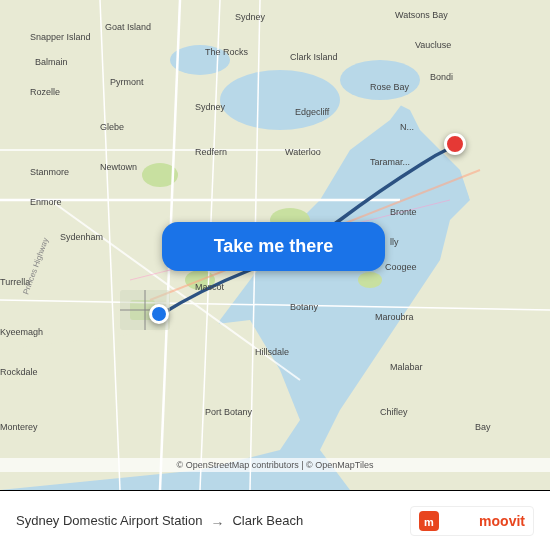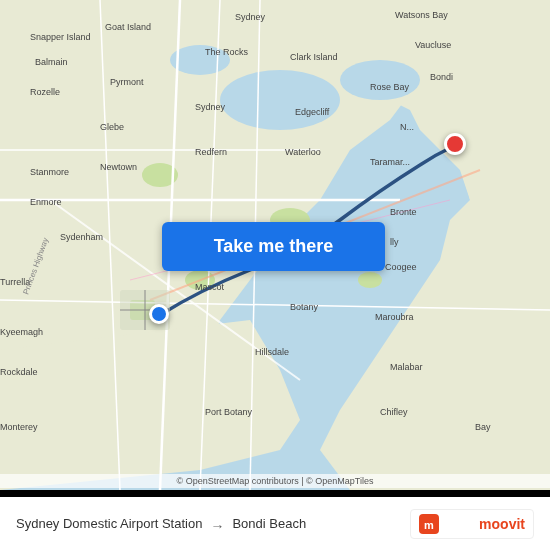--- a/index.html
+++ b/index.html
@@ -29,21 +29,21 @@
     
     #take-me-there-btn {
       position: absolute;
       top: 222px;
       left: 162px;
       width: 223px;
       height: 49px;
       background-color: #1a73e8;
       color: #fff;
       border: none;
-      border-radius: 6px;
+      border-radius: 16px;
       font-size: 18px;
       font-weight: bold;
       cursor: pointer;
       display: flex;
       align-items: center;
       justify-content: center;
       box-shadow: 0 2px 8px rgba(0,0,0,0.3);
     }
 
     
@@ -69,36 +69,36 @@
       height: 22px;
       background: #e53935;
       border: 3px solid #fff;
       border-radius: 50%;
       box-shadow: 0 2px 6px rgba(0,0,0,0.4);
     }
 
     
     #attribution {
       position: absolute;
-      bottom: 2px;
+      bottom: 18px;
       left: 0;
       right: 0;
       text-align: center;
       font-size: 9px;
       color: #555;
       background: rgba(255,255,255,0.7);
       padding: 2px 4px;
     }
 
     
     #bottom-bar {
       width: 550px;
       height: 60px;
       background: #fff;
-      border-top: 7px solid #000000;
+      border-top: 1px solid #000000;
       display: flex;
       align-items: center;
       justify-content: space-between;
       padding: 0 16px;
     }
 
     .route-info {
       display: flex;
       align-items: center;
       gap: 8px;
@@ -230,21 +230,21 @@
 
   <div id="attribution">
     <span>© OpenStreetMap contributors | © OpenMapTiles</span>
   </div>
 </div>
 
 <div id="bottom-bar">
   <div class="route-info">
     <span class="route-text">Sydney Domestic Airport Station</span>
     <span class="route-arrow">→</span>
-    <span class="route-text">Bondi Beach</span>
+    <span class="route-text">Clark Beach</span>
   </div>
   <div id="moovit-logo">
     <svg width="20" height="20" viewBox="0 0 20 20">
       <rect width="20" height="20" rx="4" fill="#e8451e"></rect>
       <text x="10" y="15" text-anchor="middle" fill="#fff" font-size="11" font-weight="bold" font-family="Arial">m</text>
     </svg>
     <span class="moovit-text">moovit</span>
   </div>
 </div>
 

